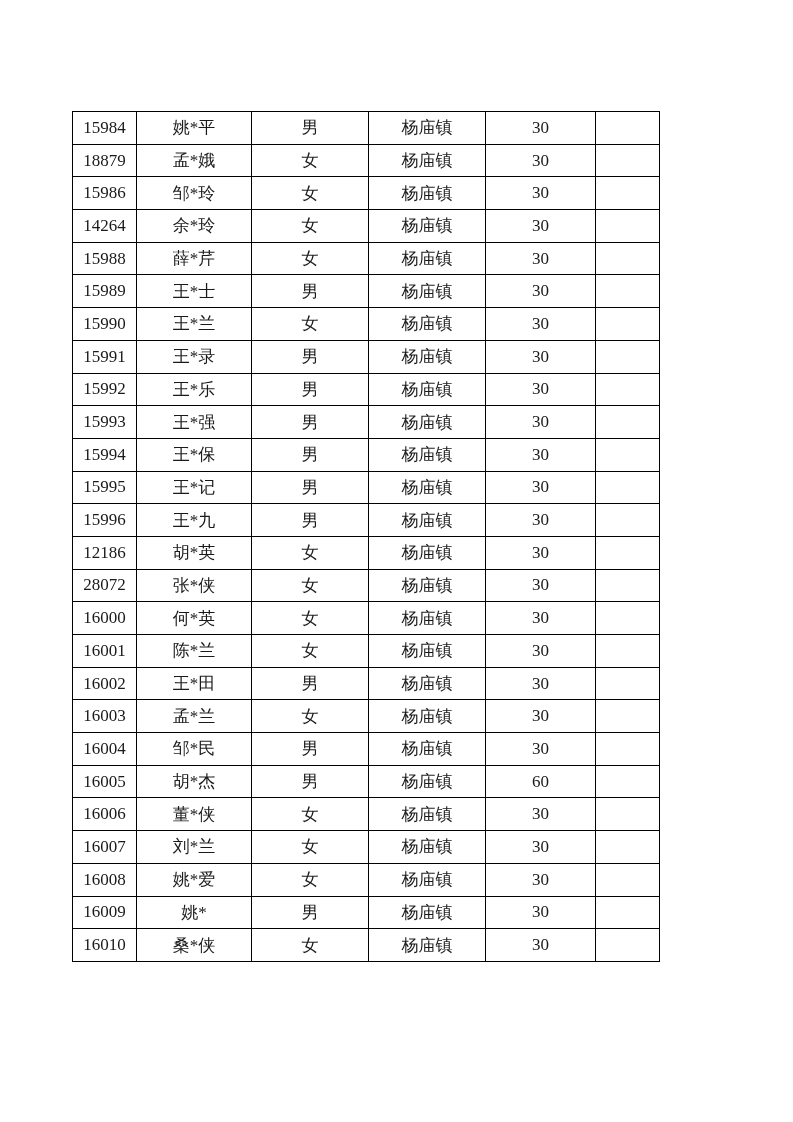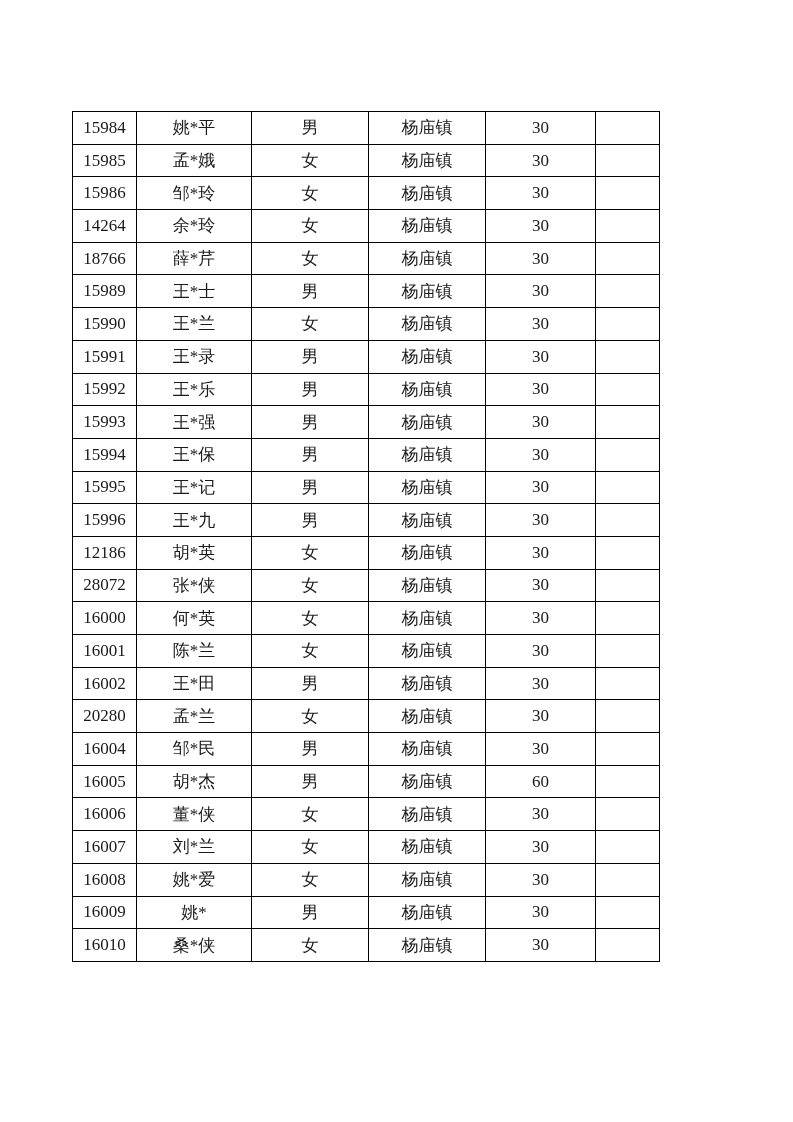--- a/index.html
+++ b/index.html
@@ -56,21 +56,21 @@
     <tbody>
         <tr>
           <td>15984</td>
           <td>姚*平</td>
           <td>男</td>
           <td>杨庙镇</td>
           <td>30</td>
           <td></td>
         </tr>
         <tr>
-          <td>15985</td>
+          <td>18879</td>
           <td>孟*娥</td>
           <td>女</td>
           <td>杨庙镇</td>
           <td>30</td>
           <td></td>
         </tr>
         <tr>
           <td>15986</td>
           <td>邹*玲</td>
           <td>女</td>
@@ -80,21 +80,21 @@
         </tr>
         <tr>
           <td>14264</td>
           <td>余*玲</td>
           <td>女</td>
           <td>杨庙镇</td>
           <td>30</td>
           <td></td>
         </tr>
         <tr>
-          <td>18766</td>
+          <td>15988</td>
           <td>薛*芹</td>
           <td>女</td>
           <td>杨庙镇</td>
           <td>30</td>
           <td></td>
         </tr>
         <tr>
           <td>15989</td>
           <td>王*士</td>
           <td>男</td>
@@ -192,21 +192,21 @@
         </tr>
         <tr>
           <td>16002</td>
           <td>王*田</td>
           <td>男</td>
           <td>杨庙镇</td>
           <td>30</td>
           <td></td>
         </tr>
         <tr>
-          <td>20280</td>
+          <td>16003</td>
           <td>孟*兰</td>
           <td>女</td>
           <td>杨庙镇</td>
           <td>30</td>
           <td></td>
         </tr>
         <tr>
           <td>16004</td>
           <td>邹*民</td>
           <td>男</td>

